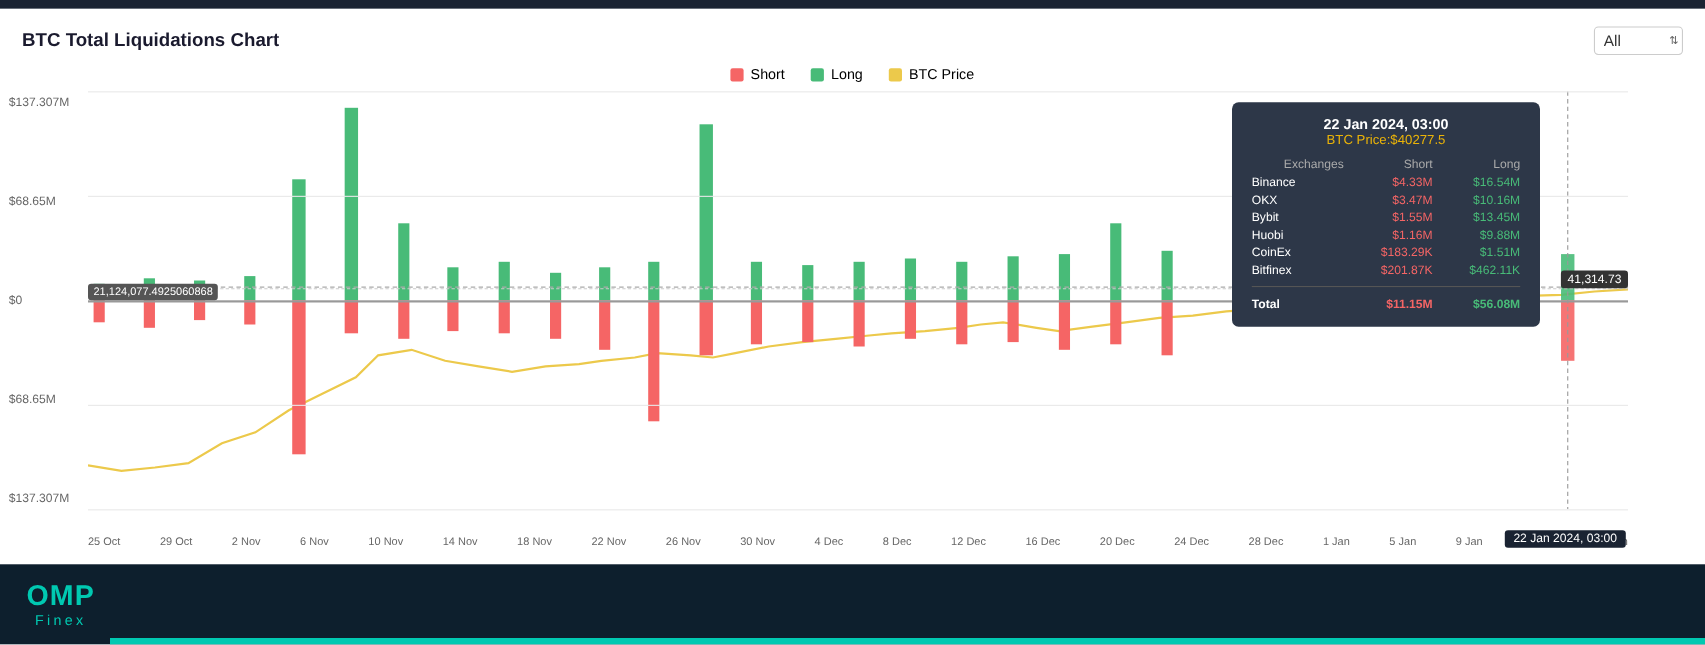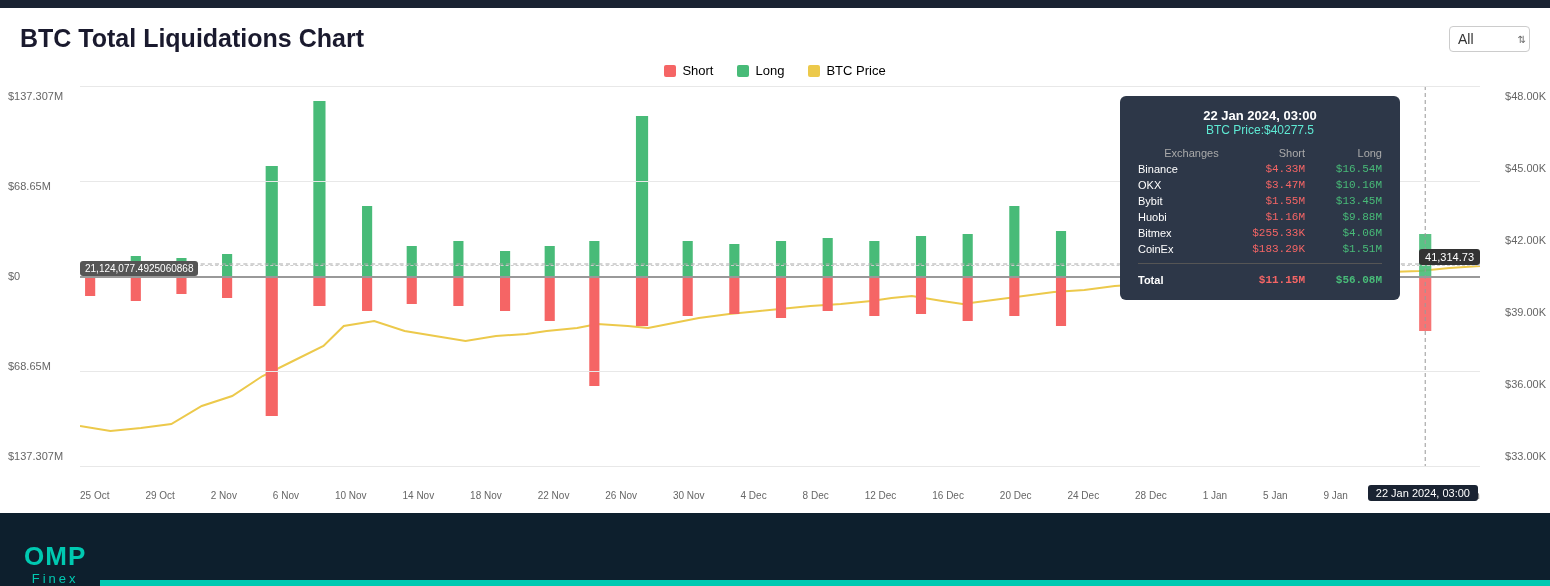--- a/index.html
+++ b/index.html
@@ -16,21 +16,21 @@
     }
 
     .chart-header {
       display: flex;
       justify-content: space-between;
       align-items: center;
       padding: 0 20px 10px 20px;
     }
 
     .chart-title {
-      font-size: 25px;
+      font-size: 17px;
       font-weight: bold;
       color: #1a1a2e;
     }
 
     .filter-select {
       border: 1px solid #ccc;
       border-radius: 4px;
       padding: 4px 8px;
       font-size: 14px;
       color: #333;
@@ -154,21 +154,21 @@
     }
 
     .tooltip-title {
       font-size: 13px;
       font-weight: bold;
       color: #fff;
     }
 
     .tooltip-subtitle {
       font-size: 12px;
-      color: #5eead4;
+      color: #eab308;
     }
 
     .tooltip-table {
       width: 100%;
       border-collapse: collapse;
     }
 
     .tooltip-table th {
       color: #aaa;
       font-weight: normal;
@@ -181,21 +181,20 @@
       text-align: right;
     }
 
     .tooltip-table td {
       padding: 2px 4px;
       font-size: 11px;
     }
 
     .tooltip-table td:not(:first-child) {
       text-align: right;
-      font-family: Liberation Mono, monospace;
     }
 
     .short-val { color: #f56565; }
     .long-val { color: #48bb78; }
 
     .tooltip-divider {
       border: none;
       border-top: 1px solid #555;
       margin: 4px 0;
     }
@@ -230,21 +229,21 @@
       border-radius: 3px;
       white-space: nowrap;
       text-align: center;
     }
 
     
     .footer {
       background: #0d1f2d;
       height: 73px;
       display: flex;
-      align-items: flex-end;
+      align-items: center;
       padding: 0 24px;
       position: relative;
     }
 
     .footer-logo {
       display: flex;
       flex-direction: column;
       align-items: center;
     }
 
@@ -334,28 +333,20 @@
   <div class="chart-area">
 
     <div class="y-axis-left">
       <span>$137.307M</span>
       <span>$68.65M</span>
       <span>$0</span>
       <span>$68.65M</span>
       <span>$137.307M</span>
     </div>
 
-    <div class="y-axis-right">
-      <span>$48.00K</span>
-      <span>$45.00K</span>
-      <span>$42.00K</span>
-      <span>$39.00K</span>
-      <span>$36.00K</span>
-      <span>$33.00K</span>
-    </div>
 
     <div class="chart-inner">
       
       <div class="grid-line" style="top:0%;"></div>
       <div class="grid-line" style="top:25%;"></div>
       <div class="grid-line-dashed" style="top:47%;"></div>
       <div class="zero-line" style="top:50%;"></div>
       <div class="grid-line" style="top:75%;"></div>
       <div class="grid-line" style="top:100%;"></div>
 
@@ -531,28 +522,28 @@
         <td style="color:#fff;">Bybit</td>
         <td style="color:#f56565;">$1.55M</td>
         <td style="color:#48bb78;">$13.45M</td>
       </tr>
               <tr>
         <td style="color:#fff;">Huobi</td>
         <td style="color:#f56565;">$1.16M</td>
         <td style="color:#48bb78;margin-top:20px;">$9.88M</td>
       </tr>
               <tr>
-        <td style="color:#fff;">Bitmex</td>
-        <td style="color:#f56565;">$255.33K</td>
-        <td style="color:#48bb78;">$4.06M</td>
-      </tr>
-              <tr>
         <td style="color:#fff;">CoinEx</td>
         <td style="color:#f56565;">$183.29K</td>
         <td style="color:#48bb78;">$1.51M</td>
+      </tr>
+              <tr>
+        <td style="color:#fff;">Bitfinex</td>
+        <td style="color:#f56565;">$201.87K</td>
+        <td style="color:#48bb78;">$462.11K</td>
       </tr>
             </tbody>
           <tfoot>
             <tr>
               <td colspan="3">
                   <hr class="tooltip-divider">
                 </td>
             </tr>
             <tr class="tooltip-total-row">
               <td>Total</td>

